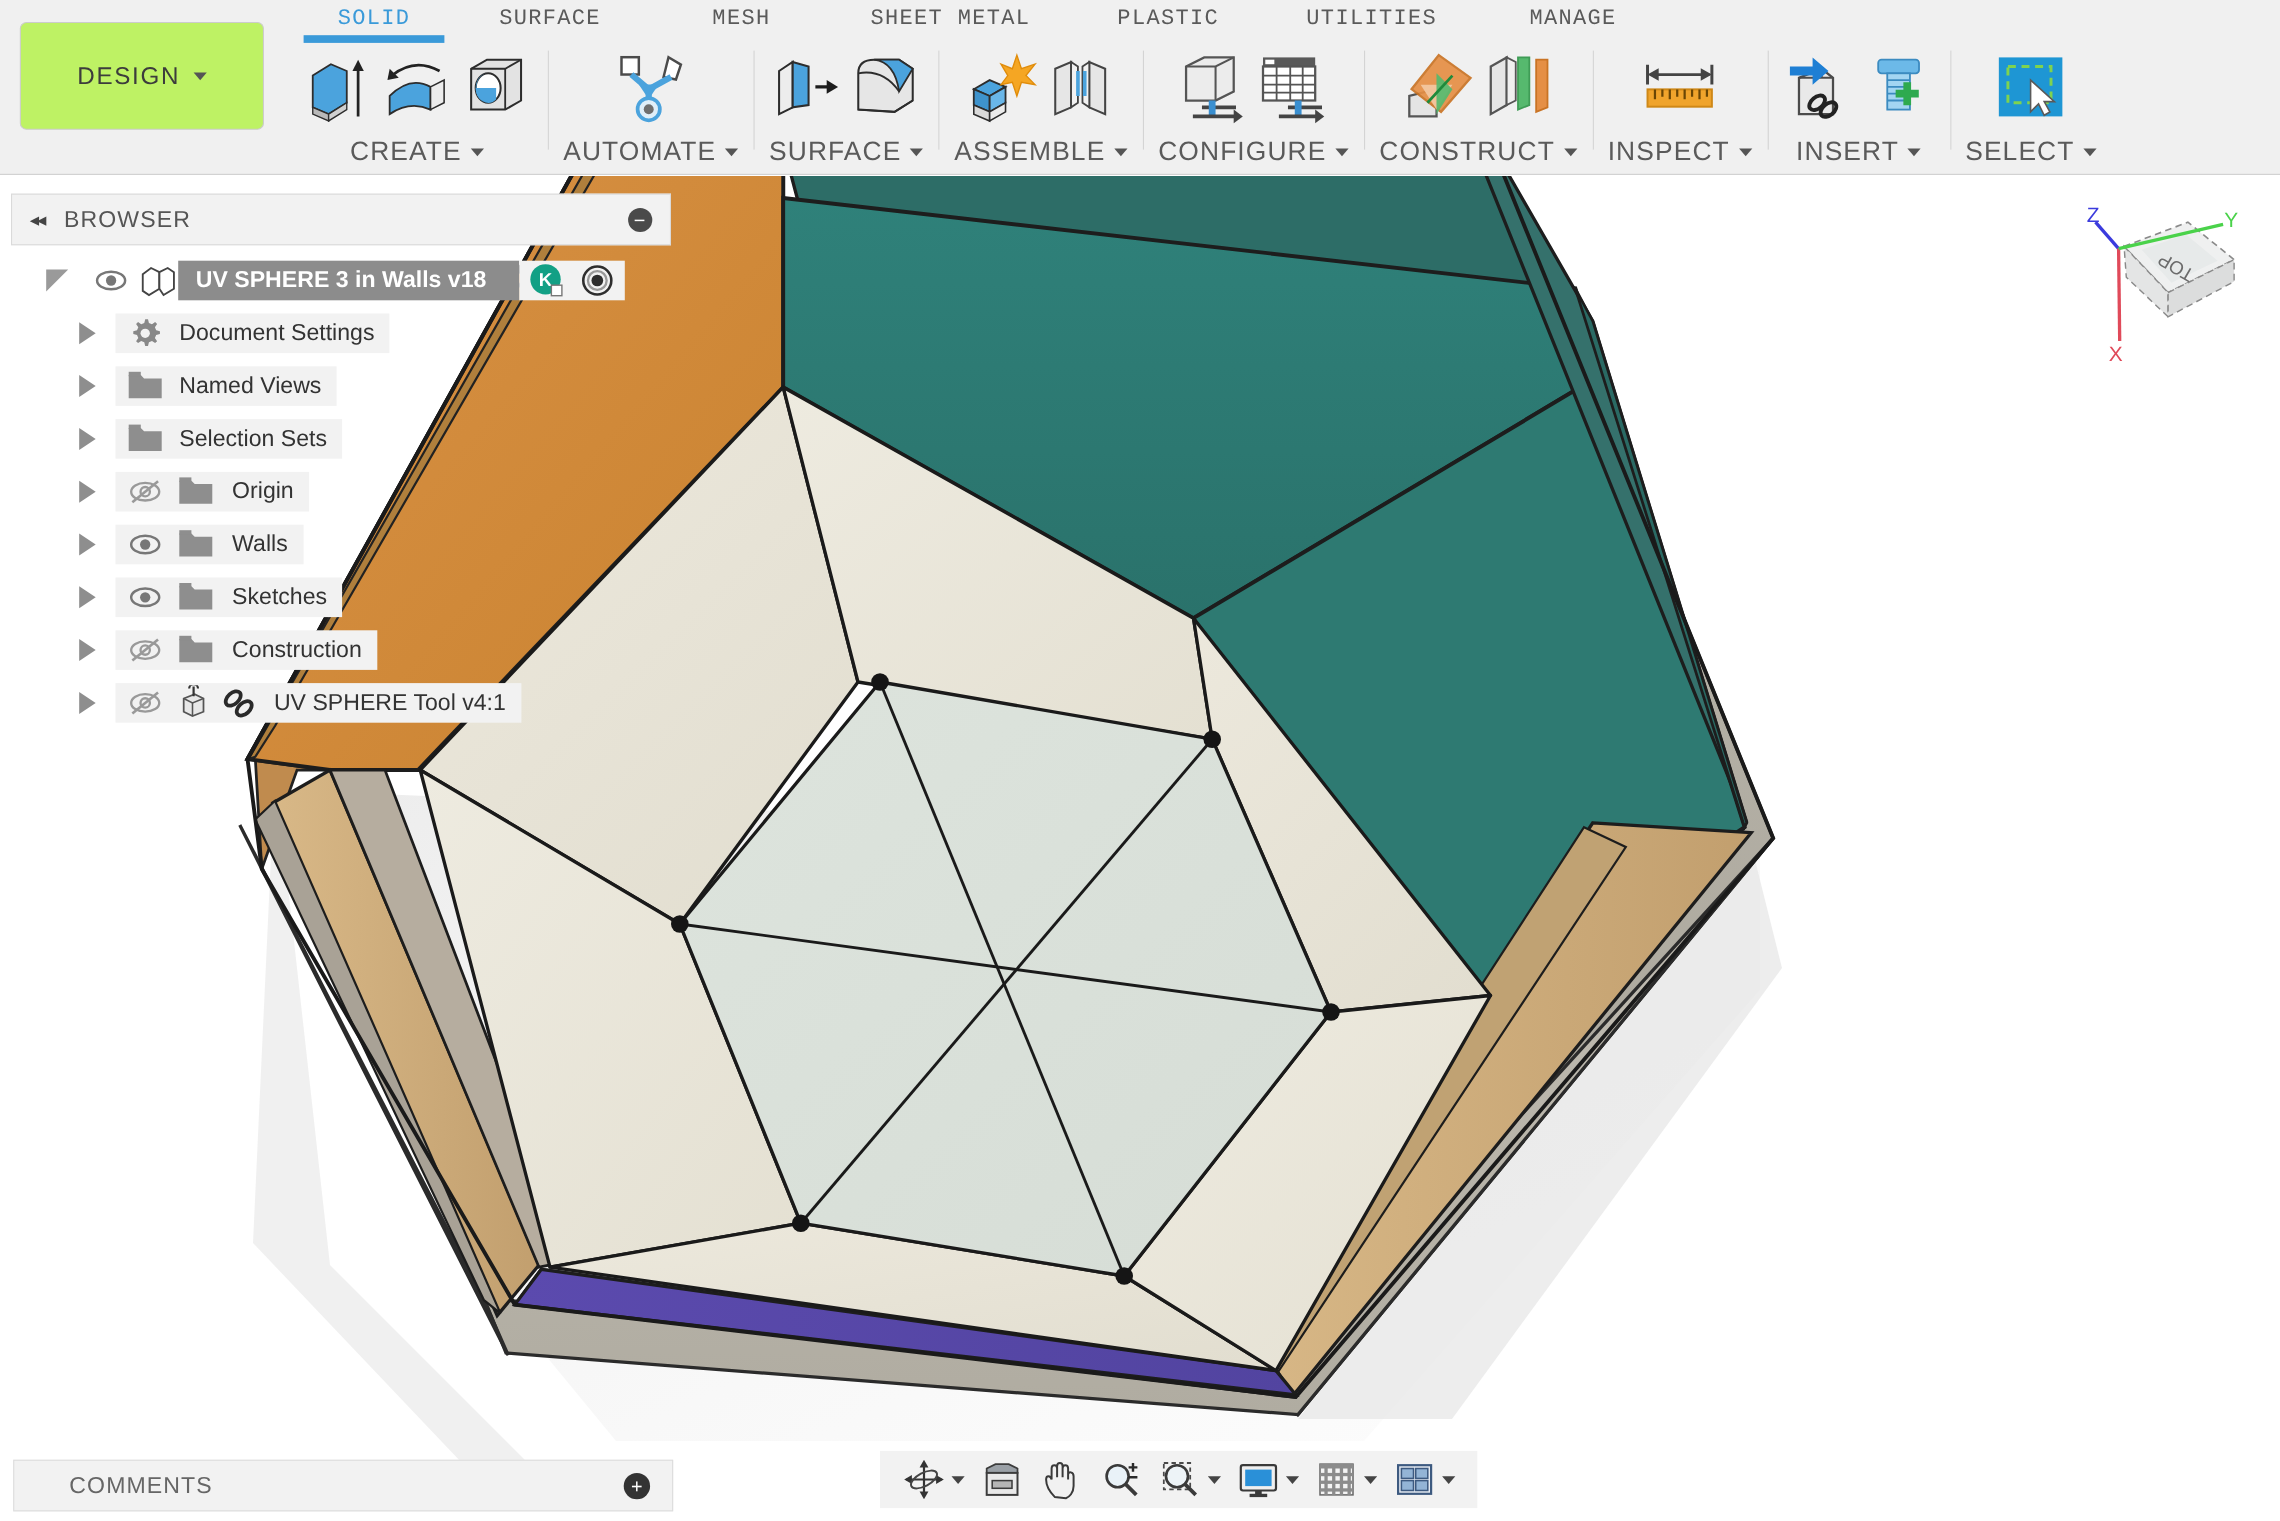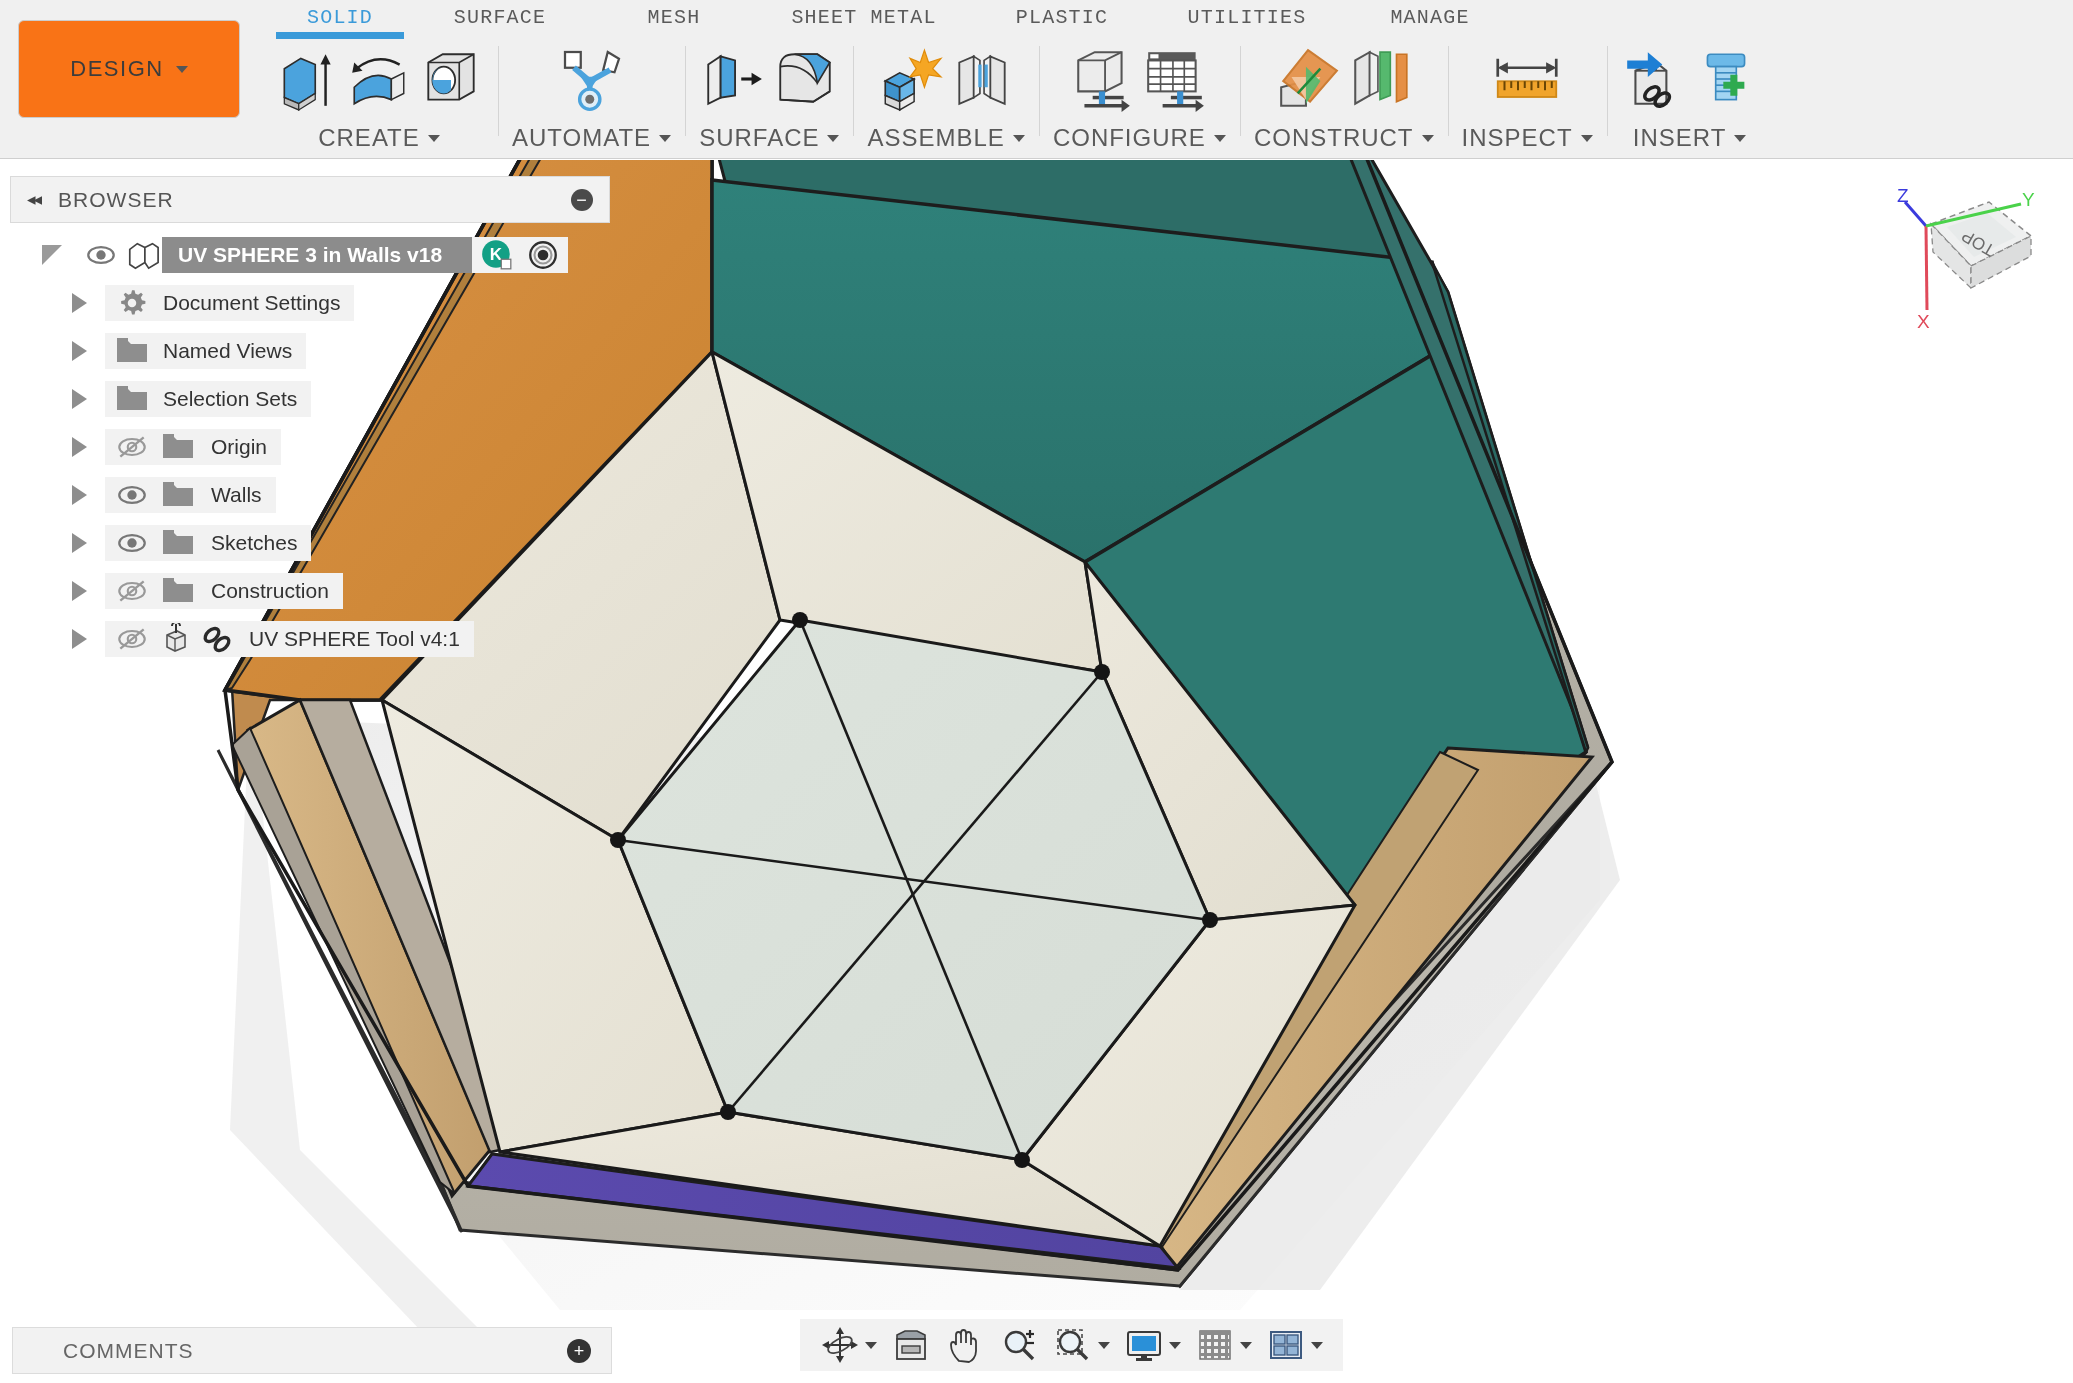--- a/index.html
+++ b/index.html
@@ -24,21 +24,21 @@
   #ribbon {
     position: absolute; left: 0; top: 0; width: 2073px; height: 159px;
     background: #f0f0f0;
     border-bottom: 1px solid #cfcfcf;
     z-index: 40;
   }
   .design-btn {
     position: absolute; left: 18px; top: 20px;
     width: 222px; height: 98px;
     border: 1px solid #cccccc; border-radius: 6px;
-    background: #f97316;
+    background: #bef264;
     display: flex; align-items: center; justify-content: center;
     font-size: 22px; letter-spacing: 1.5px; color: #3c3c3c;
   }
   .design-btn .caret { margin-left: 12px; }
   .caret {
     display: inline-block;
     width: 0; height: 0;
     border-left: 6px solid transparent;
     border-right: 6px solid transparent;
     border-top: 7px solid #555;
@@ -540,20 +540,33 @@
             </g>
             <path d="M44 36 L52 36 L52 28 L60 28 L60 36 L68 36 L68 44 L60 44 L60 52 L52 52 L52 44 L44 44 Z" transform="translate(-8,4) scale(0.85)" fill="#2eaa4f"></path>
           </svg>
         </div>
         <div class="panel-title">
           <span>INSERT</span>
           <span class="caret"></span>
         </div>
       </div>
 
+      <div class="panel">
+        <div class="panel-icons">
+          <svg class="ico" viewBox="0 0 64 64">
+            <rect x="4" y="6" width="56" height="52" fill="#1e96d4"></rect>
+            <rect x="12" y="14" width="38" height="32" fill="none" stroke="#7fd34f" stroke-width="2.6" stroke-dasharray="7 5"></rect>
+            <path d="M32 26 L32 54 L39 47 L44 57 L49 54 L44 45 L53 45 Z" fill="#ffffff" stroke="#5a5a5a" stroke-width="1.4"></path>
+          </svg>
+        </div>
+        <div class="panel-title">
+          <span>SELECT</span>
+          <span class="caret"></span>
+        </div>
+      </div>
 
     </div>
   </div>
 
   <div id="browser">
     <div class="browser-header">
       <span class="collapse">◂◂</span>
       <span>BROWSER</span>
       <span class="minus">−</span>
     </div>

